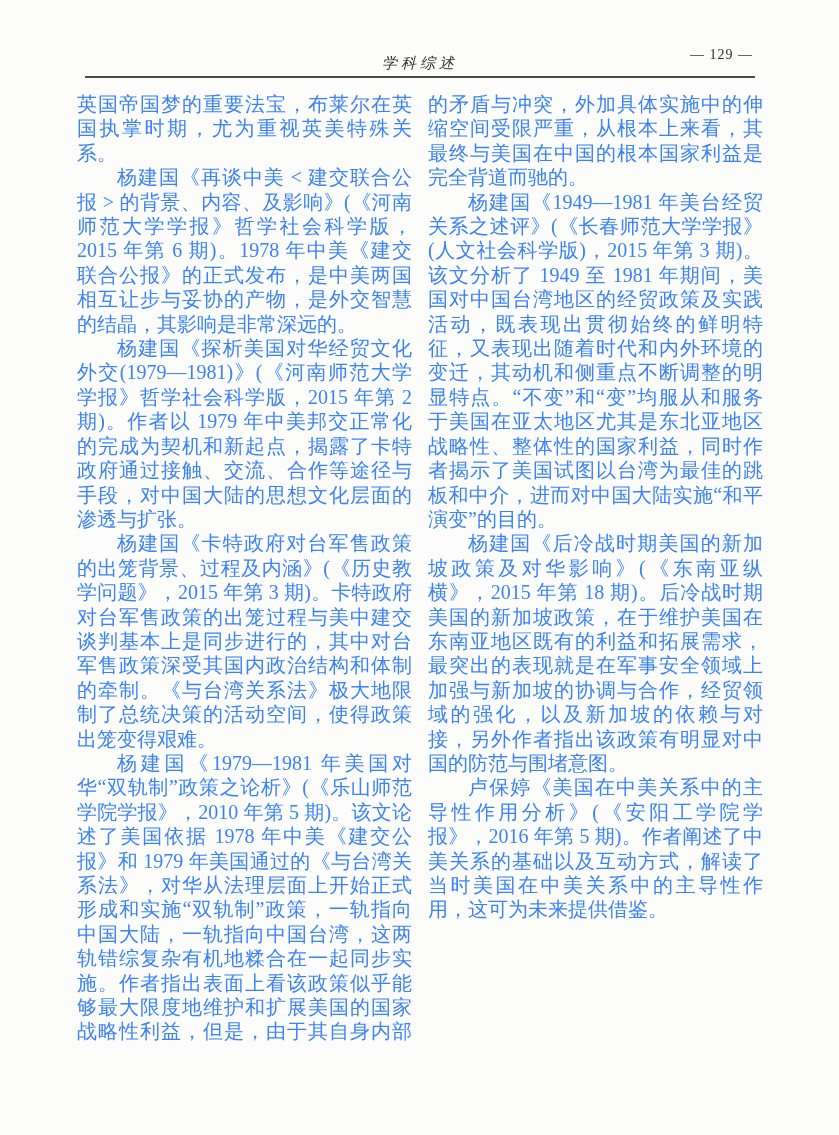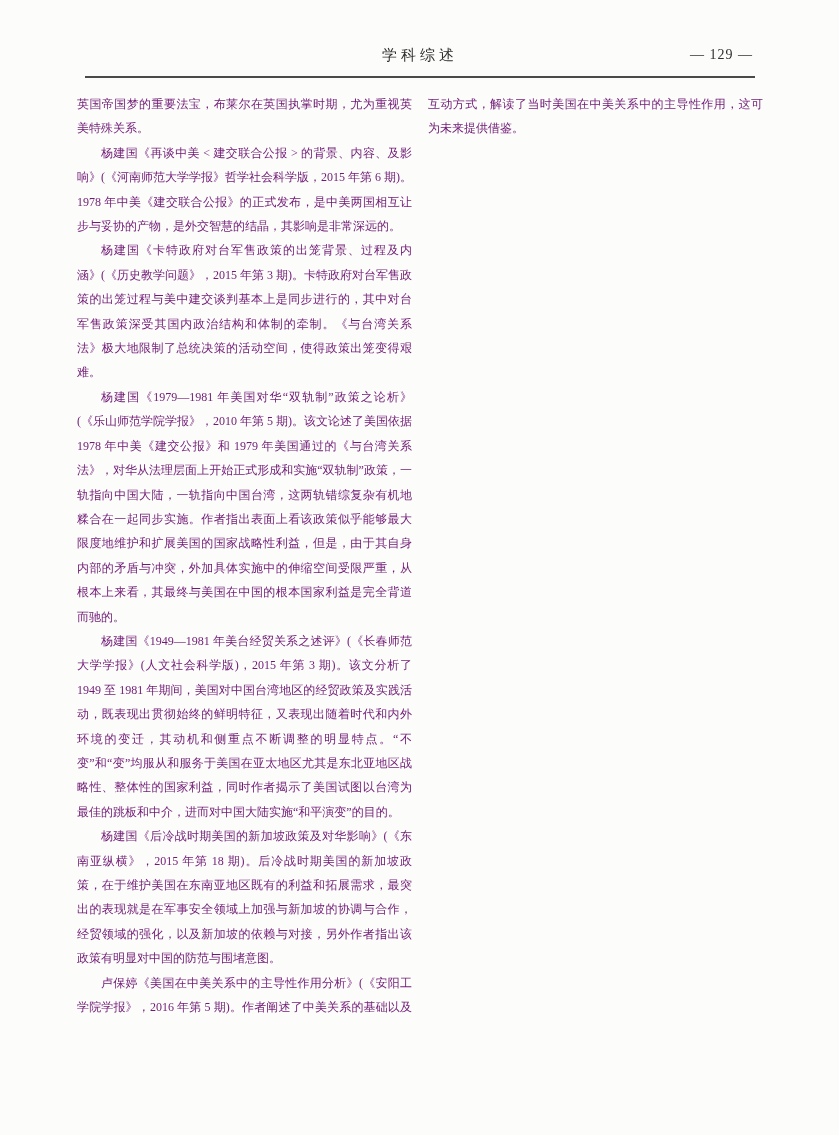--- a/index.html
+++ b/index.html
@@ -19,25 +19,26 @@
     position: absolute;
     top: 46px;
     left: 85px;
     width: 670px;
     height: 24px;
   }
   .header-title {
     position: absolute;
     left: 0;
     right: 0;
-    top: 0;
+    top: 8px;
     text-align: center;
     font-size: 15px;
     letter-spacing: 4px;
     color: #2e2e2e;
+    font-style: italic;
   }
   .page-number {
     position: absolute;
     right: 2px;
     top: 1px;
     font-size: 14px;
     letter-spacing: 1px;
     color: #2e2e2e;
     white-space: nowrap;
   }
@@ -52,24 +53,24 @@
   .article {
     position: absolute;
     top: 92px;
     left: 77px;
     width: 686px;
     height: 956px;
     column-count: 2;
     column-gap: 16px;
     column-fill: auto;
     overflow: hidden;
-    font-size: 12px;
+    font-size: 20px;
     line-height: 24.4px;
     text-align: justify;
-    color: #701a75;
+    color: #3b82f6;
   }
   .article p.para {
     margin: 0;
     padding: 0;
   }
   .article p.para.indent {
     text-indent: 2em;
     font-family: Liberation Serif, serif;
   }
 </style>
@@ -78,19 +79,20 @@
 
 <div class="page">
   <div class="header-row">
     <div class="header-title">学科综述</div>
     <div class="page-number">— 129 —</div>
   </div>
   <div class="header-rule"></div>
   <div class="article">
       <p class="para">英国帝国梦的重要法宝，布莱尔在英国执掌时期，尤为重视英美特殊关系。</p>
       <p class="para indent">杨建国《再谈中美 &lt; 建交联合公报 &gt; 的背景、内容、及影响》(《河南师范大学学报》哲学社会科学版，2015 年第 6 期)。1978 年中美《建交联合公报》的正式发布，是中美两国相互让步与妥协的产物，是外交智慧的结晶，其影响是非常深远的。</p>
+      <p class="para indent">杨建国《探析美国对华经贸文化外交(1979—1981)》(《河南师范大学学报》哲学社会科学版，2015 年第 2 期)。作者以 1979 年中美邦交正常化的完成为契机和新起点，揭露了卡特政府通过接触、交流、合作等途径与手段，对中国大陆的思想文化层面的渗透与扩张。</p>
       <p class="para indent">杨建国《卡特政府对台军售政策的出笼背景、过程及内涵》(《历史教学问题》，2015 年第 3 期)。卡特政府对台军售政策的出笼过程与美中建交谈判基本上是同步进行的，其中对台军售政策深受其国内政治结构和体制的牵制。《与台湾关系法》极大地限制了总统决策的活动空间，使得政策出笼变得艰难。</p>
       <p class="para indent">杨建国《1979—1981 年美国对华“双轨制”政策之论析》(《乐山师范学院学报》，2010 年第 5 期)。该文论述了美国依据 1978 年中美《建交公报》和 1979 年美国通过的《与台湾关系法》，对华从法理层面上开始正式形成和实施“双轨制”政策，一轨指向中国大陆，一轨指向中国台湾，这两轨错综复杂有机地糅合在一起同步实施。作者指出表面上看该政策似乎能够最大限度地维护和扩展美国的国家战略性利益，但是，由于其自身内部的矛盾与冲突，外加具体实施中的伸缩空间受限严重，从根本上来看，其最终与美国在中国的根本国家利益是完全背道而驰的。</p>
       <p class="para indent">杨建国《1949—1981 年美台经贸关系之述评》(《长春师范大学学报》(人文社会科学版)，2015 年第 3 期)。该文分析了 1949 至 1981 年期间，美国对中国台湾地区的经贸政策及实践活动，既表现出贯彻始终的鲜明特征，又表现出随着时代和内外环境的变迁，其动机和侧重点不断调整的明显特点。“不变”和“变”均服从和服务于美国在亚太地区尤其是东北亚地区战略性、整体性的国家利益，同时作者揭示了美国试图以台湾为最佳的跳板和中介，进而对中国大陆实施“和平演变”的目的。</p>
       <p class="para indent">杨建国《后冷战时期美国的新加坡政策及对华影响》(《东南亚纵横》，2015 年第 18 期)。后冷战时期美国的新加坡政策，在于维护美国在东南亚地区既有的利益和拓展需求，最突出的表现就是在军事安全领域上加强与新加坡的协调与合作，经贸领域的强化，以及新加坡的依赖与对接，另外作者指出该政策有明显对中国的防范与围堵意图。</p>
       <p class="para indent">卢保婷《美国在中美关系中的主导性作用分析》(《安阳工学院学报》，2016 年第 5 期)。作者阐述了中美关系的基础以及互动方式，解读了当时美国在中美关系中的主导性作用，这可为未来提供借鉴。</p>
     </div>
 </div>
 
 </body></html>

